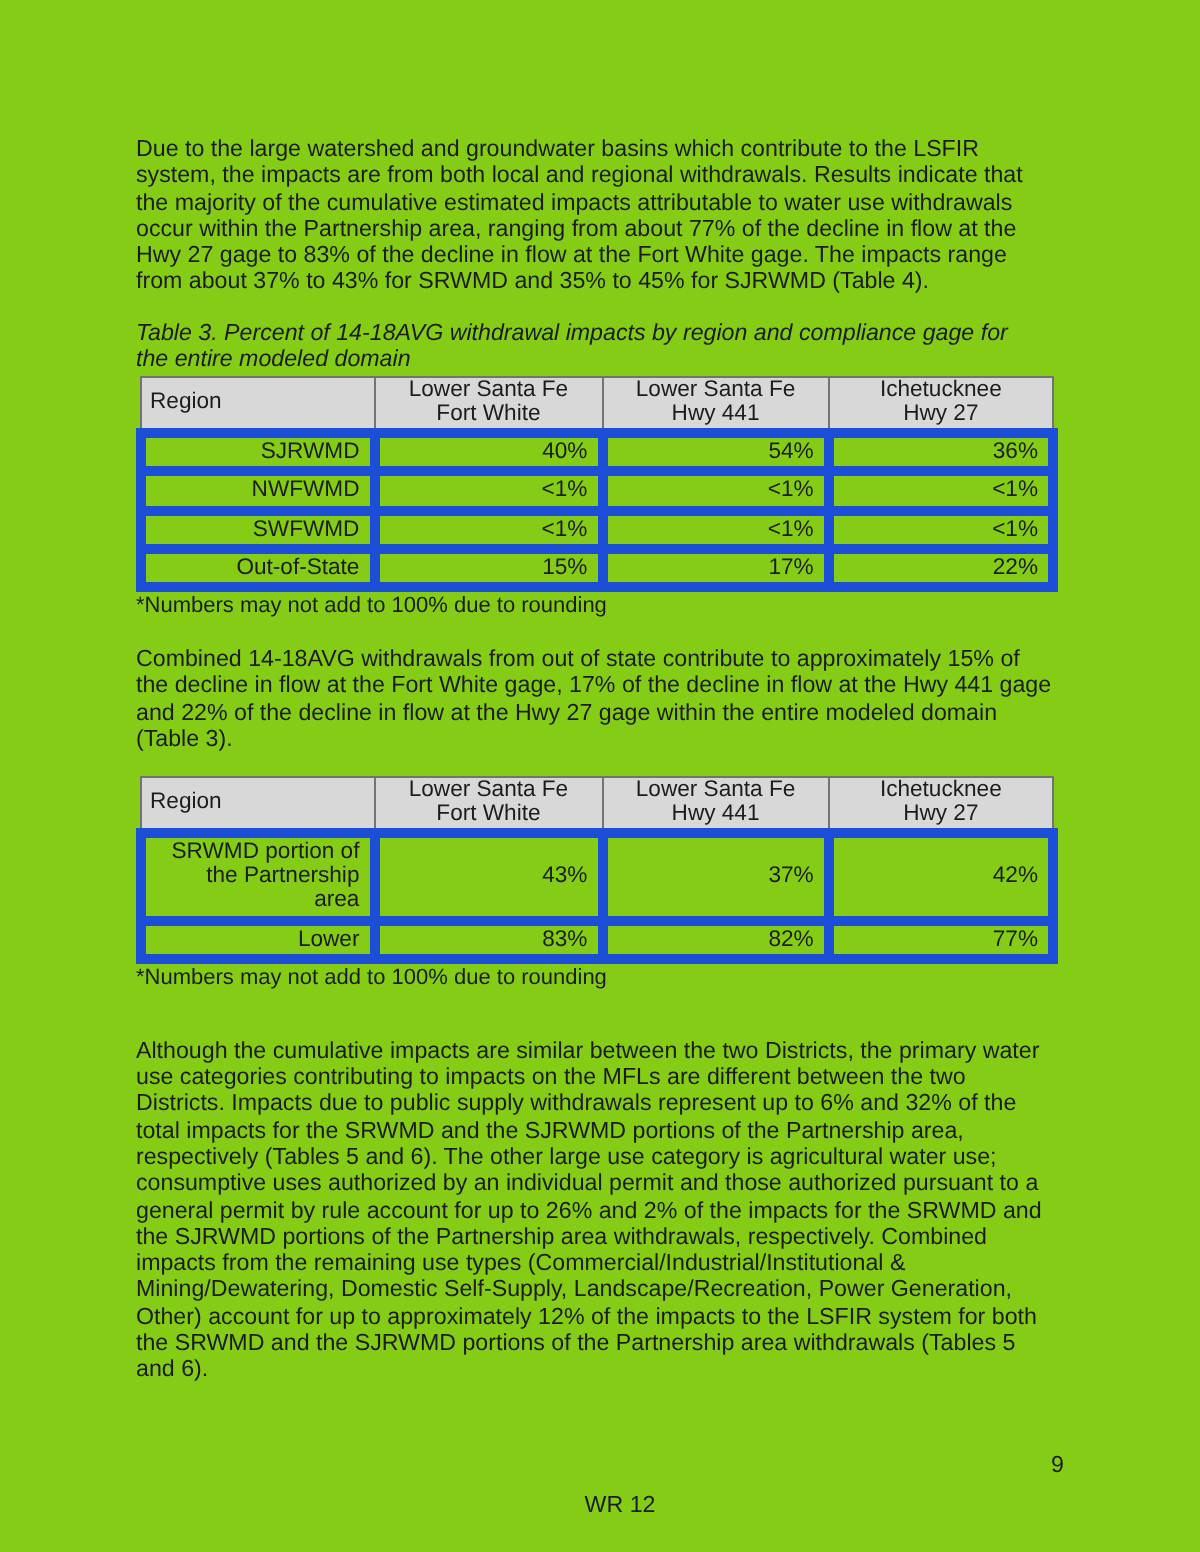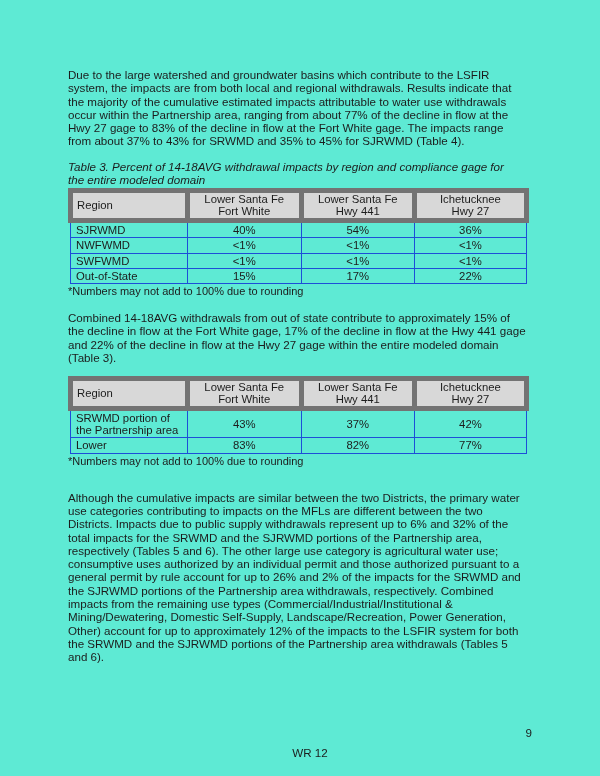--- a/index.html
+++ b/index.html
@@ -4,21 +4,21 @@
 <style>
   html, body {
     margin: 0;
     padding: 0;
     background: #ffffff;
   }
   .page {
     position: relative;
     width: 600px;
     height: 776px;
-    background: #5eead4;
+    background: #84cc16;
     font-family: "Liberation Sans", sans-serif;
     font-size: 11.6px;
     color: #1c1c1c;
     overflow: hidden;
   }
   .content {
     position: absolute;
     left: 68px;
     top: 68px;
     width: 461px;
@@ -37,32 +37,33 @@
     border-collapse: collapse;
     table-layout: fixed;
     font-size: 11.3px;
   }
   table.data-table th {
     background: #d8d8d8;
     font-weight: normal;
     text-align: center;
     vertical-align: middle;
     white-space: pre-line;
-    border: 5px solid #737373;
+    border: 1px solid #737373;
     padding: 1px 4px;
     line-height: 11.4px;
   }
   table.data-table th:first-child {
     text-align: left;
   }
   table.data-table td {
-    border: 1px solid #1d4ed8;
+    border: 5px solid #1d4ed8;
     padding: 1px 5px;
     line-height: 12.2px;
     vertical-align: middle;
+    text-align: right;
   }
   td.cell-label { text-align: left; }
   td.cell-value { text-align: center; }
   .footnote {
     font-size: 11px;
     line-height: 12px;
     margin: 1px 0 14px 0;
   }
   .gap-before-p3 { height: 10px; }
   .page-number {

